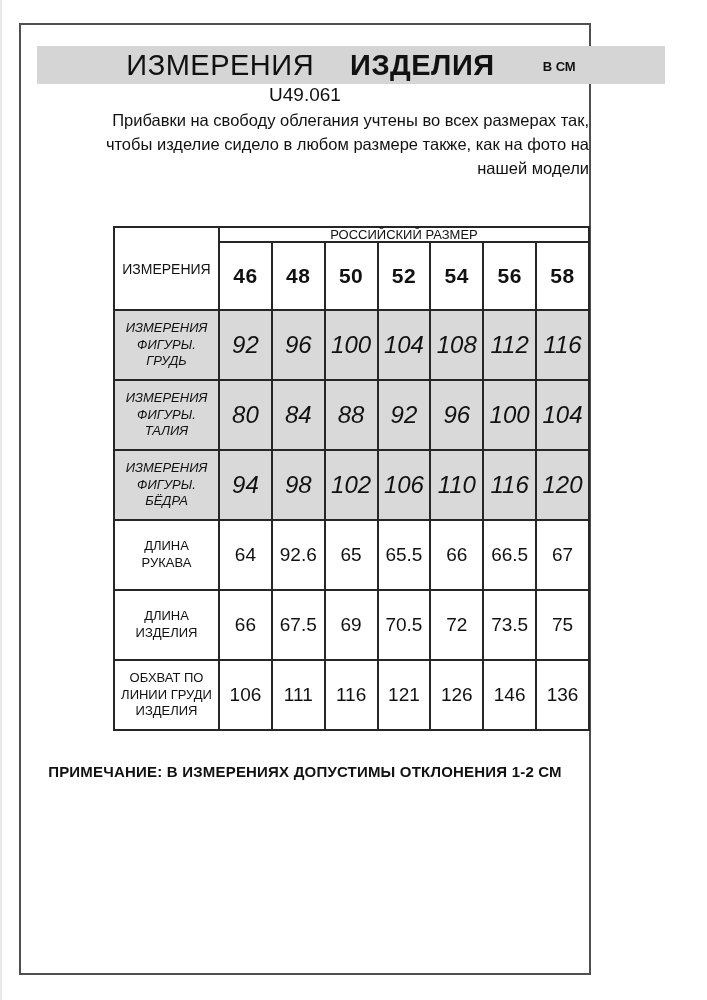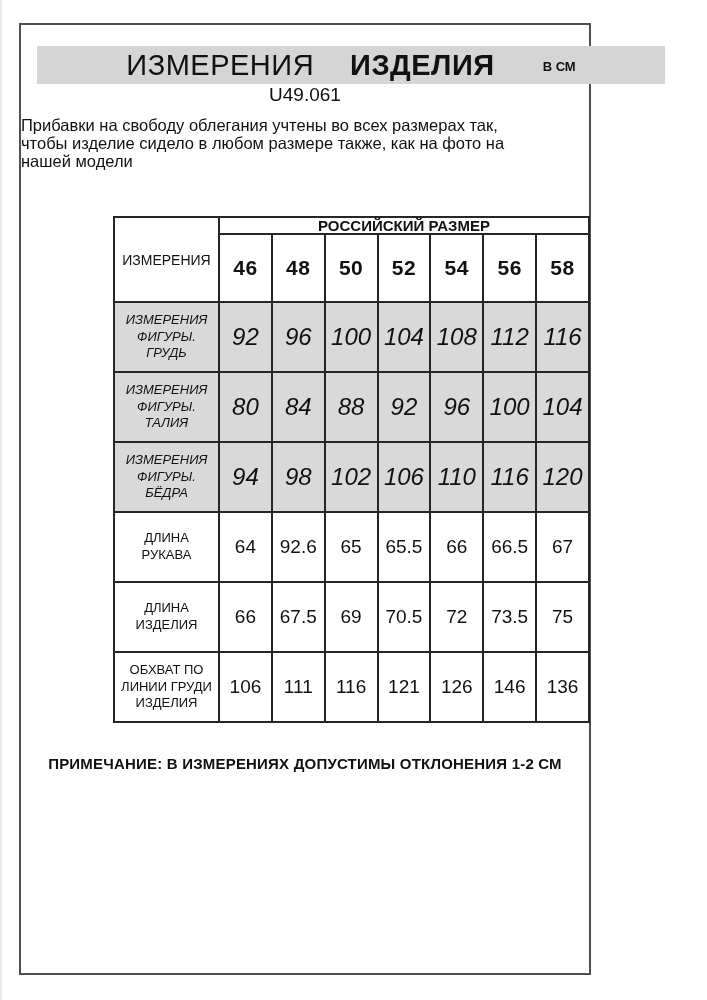--- a/index.html
+++ b/index.html
@@ -6,29 +6,29 @@
     font-family:"Liberation Sans", sans-serif;color:#111;overflow:hidden;position:relative;}
   .edge-artifact{position:absolute;left:0;top:0;width:2px;height:100%;background:#e9e9e9;}
   .frame{position:absolute;left:19px;top:23px;width:572px;height:952px;
     border:2px solid #4f4f4f;box-sizing:border-box;background:#fff;}
   .title-bar{margin:21px auto 0 16px;width:628px;height:38px;background:#d5d5d5;
     display:flex;align-items:center;justify-content:center;gap:36px;}
   .title-main{font-size:29px;font-weight:400;letter-spacing:0.5px;}
   .title-bold{font-size:29px;font-weight:700;letter-spacing:0.5px;}
   .title-units{font-size:13px;font-weight:700;padding-top:3px;margin-left:12px;}
   .product-code{text-align:center;font-size:19px;line-height:22px;}
-  .description{margin-top:10px;text-align:left;font-size:16.5px;line-height:18px;
+  .description{margin-top:2px;text-align:right;font-size:16.5px;line-height:24px;
     white-space:pre-line;}
   .table-wrap{margin:46px 0 0 92px;}
   table{border-collapse:collapse;table-layout:fixed;width:475px;}
   th,td{border:2px solid #262626;text-align:center;vertical-align:middle;
     padding:0;font-weight:400;}
   col.c-label{width:105px;}
   col.c-size{width:52.85px;}
-  .group-cell{height:13px;font-size:15px;line-height:1;font-weight:700;}
+  .group-cell{height:13px;font-size:13px;line-height:1;font-weight:400;}
   .corner-cell{font-size:14px;font-weight:400;}
   .size-cell{height:66px;font-size:21px;font-weight:700;letter-spacing:0.5px;}
   tr.data-row th.row-label{font-size:13px;line-height:1.3;white-space:pre-line;
     height:68px;padding:0 4px;}
   tr.data-row td.value-cell{font-size:19px;}
   tr.data-row.shaded th.row-label,
   tr.data-row.shaded td.value-cell{background:#d9d9d9;font-style:italic;}
   tr.data-row.shaded td.value-cell{font-size:24px;}
   .note{margin-top:32px;text-align:center;font-size:15px;font-weight:700;
     letter-spacing:0.2px;}

